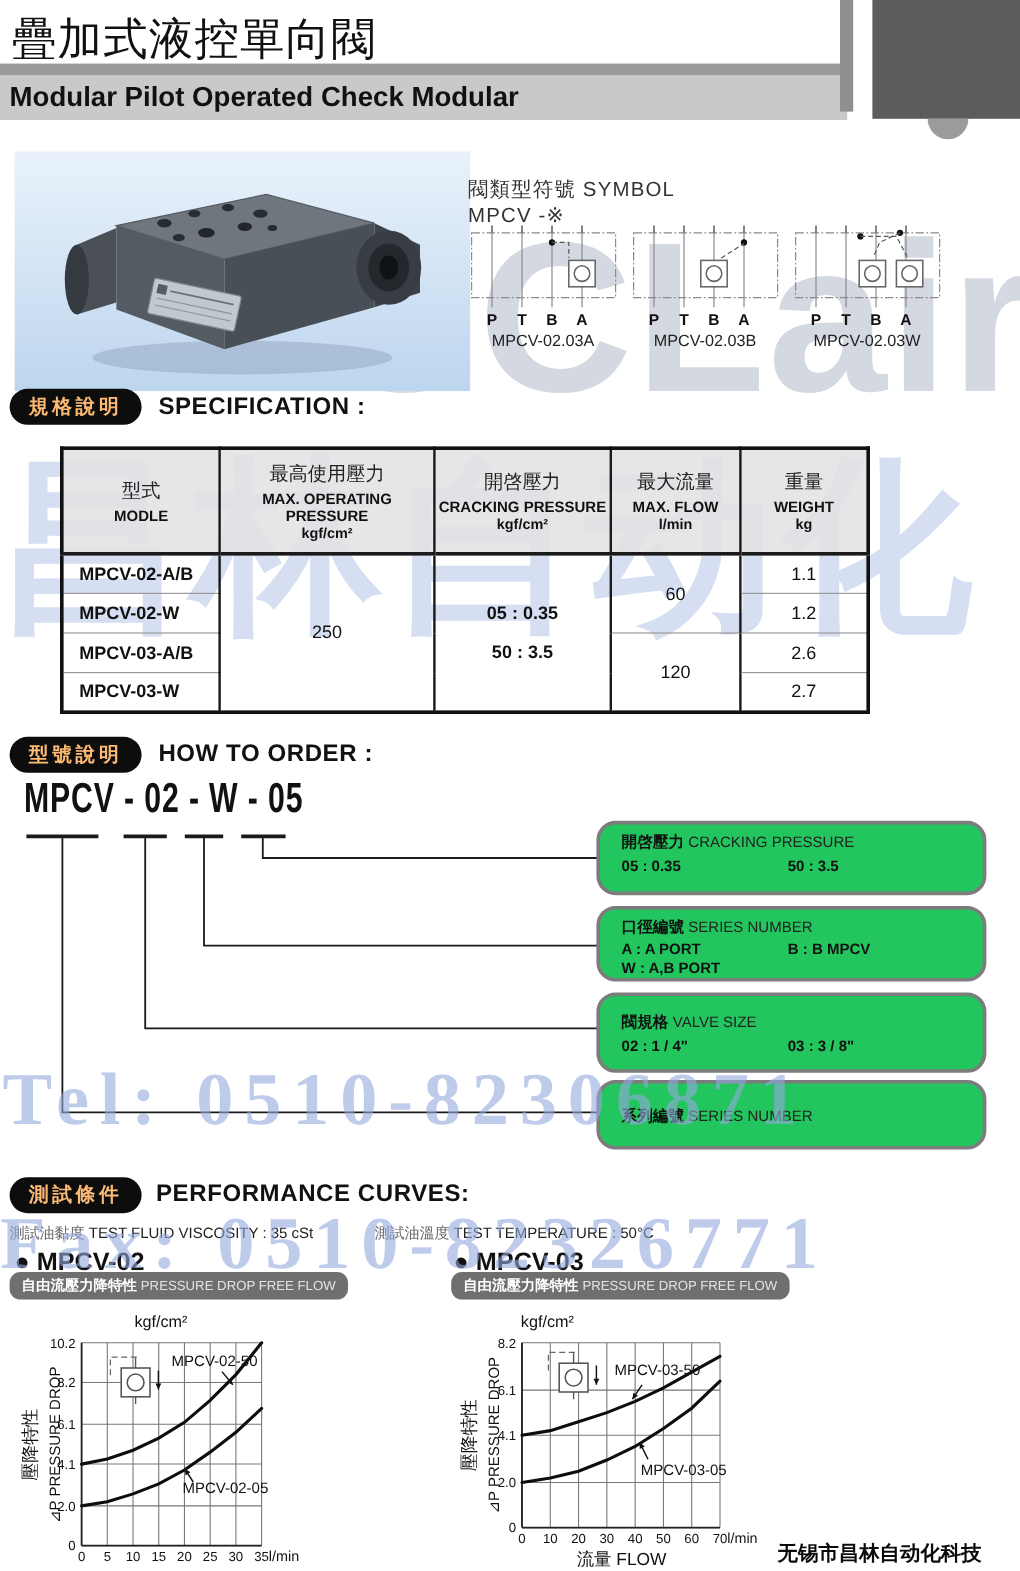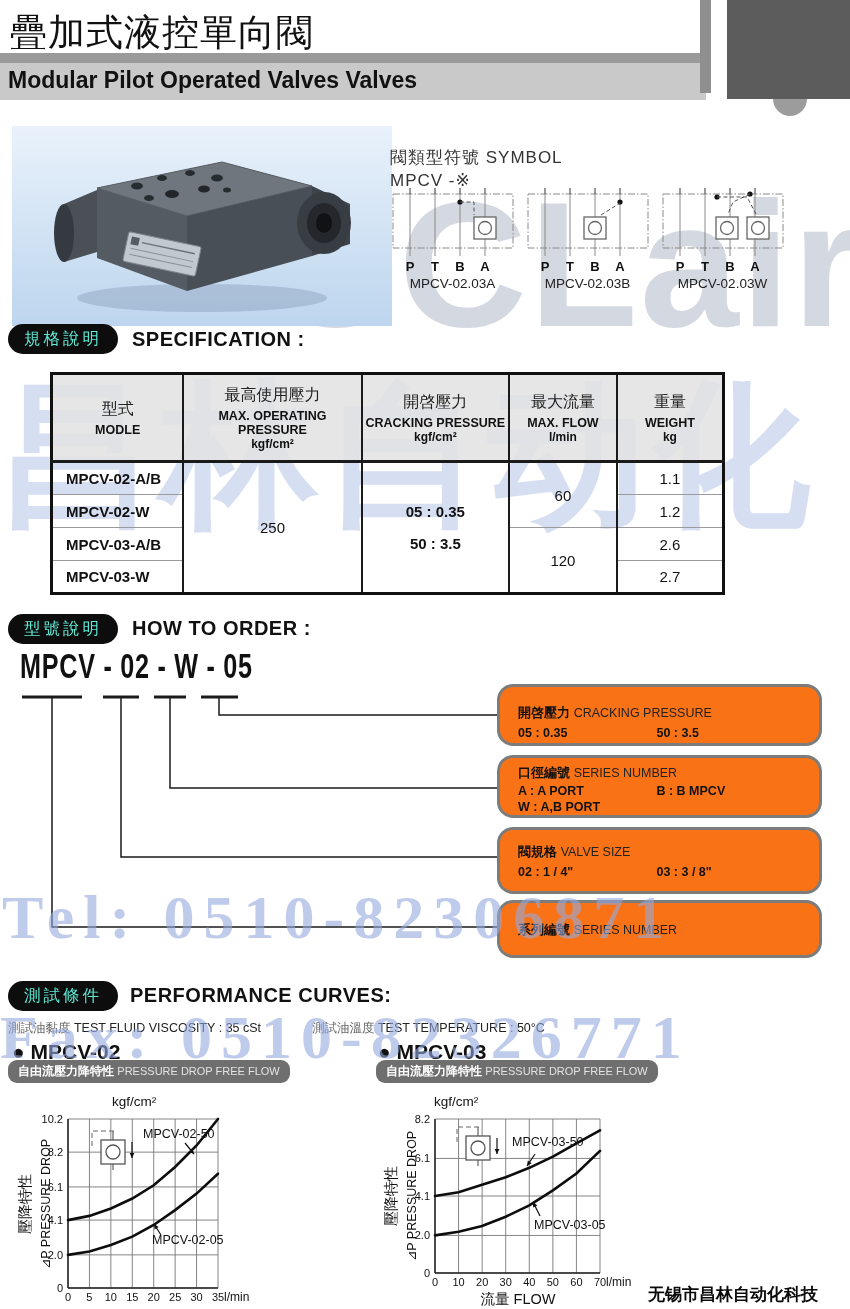--- a/index.html
+++ b/index.html
@@ -26,21 +26,21 @@
   
   .title-zh { left: 10px; top: 8px; font-size: 37px; font-weight: normal; z-index: 2; letter-spacing: 1px; }
   .bar-dark  { left: 0; top: 53px; width: 706px; height: 10px; background: #9a9a9a; z-index: 2; }
   .bar-light { left: 0; top: 63px; width: 706px; height: 37px; background: #c9c9c9; z-index: 2; }
   .title-en { left: 8px; top: 67px; font-size: 23px; font-weight: 800; z-index: 3; letter-spacing: 0px; }
   .deco-strip { left: 700px; top: 0; width: 11px; height: 93px; background: #8f8f8f; z-index: 2; }
   .deco-block { left: 727px; top: 0; width: 123px; height: 99px; background: #5c5c5c; z-index: 2; }
   .deco-semi  { left: 773px; top: 99px; width: 34px; height: 17px; background: #9c9c9c;
                 border-radius: 0 0 17px 17px; z-index: 2; }
   
-  .pill { background:#0d0d0d; color:#5eead4; font-weight:normal; font-size:16.5px;
+  .pill { background:#0d0d0d; color:#fdba74; font-weight:bold; font-size:16.5px;
           letter-spacing:3px; padding:4px 16px; border-radius:16px; z-index:3; white-space:nowrap; }
   .sec-heading { font-size:20px; font-weight:800; z-index:3; letter-spacing:0.5px; white-space:nowrap; }
   
   .sym-head { font-size:17px; color:#333; z-index:2; letter-spacing:1px; }
   .sym-caption { width:135px; text-align:center; font-size:13.5px; color:#222; z-index:2; }
   svg text { font-family: "Liberation Sans", "DejaVu Sans", sans-serif; }
   
   .spec-table { position:absolute; left:50px; top:372px; width:675px; border-collapse:collapse;
                 border:3px solid #111; z-index:2; background:transparent; }
   .spec-table th, .spec-table td { border-left:2px solid #1a1a1a; }
@@ -49,22 +49,22 @@
   .spec-table td { height:33px; border-top:1px solid #9a9a9a; text-align:center;
                    font-size:15px; vertical-align:middle; }
   .th-zh { font-size:16px; color:#222; }
   .th-en { font-size:12.5px; font-weight:bold; color:#111; margin-top:3px; }
   .th-unit { font-size:12px; font-weight:bold; color:#111; }
   td.model-cell { text-align:left; padding-left:13px; font-weight:bold; font-size:15px; }
   .crack-line { line-height:32px; font-weight:bold; }
   
   .order-code { left:20px; top:646px; font-size:35px; font-weight:800; letter-spacing:1px;
                 transform:scaleX(0.72); transform-origin:left top; z-index:3; white-space:nowrap; }
-  .obox { position:absolute; left:497px; width:325px; background:#f97316;
-          border:3px solid #7c7c7c; border-radius:16px; padding:17px 18px; z-index:3; }
+  .obox { position:absolute; left:497px; width:325px; background:#22c55e;
+          border:3px solid #7c7c7c; border-radius:16px; padding:6px 18px; z-index:3; }
   .obox-title { font-size:13px; font-weight:bold; color:#111; white-space:nowrap; }
   .obox-title .en { font-weight:normal; font-size:12.5px; color:#222; }
   .obox-line { font-size:12.5px; font-weight:bold; color:#111; margin-top:4px; white-space:nowrap; }
   .obox-line span { display:inline-block; min-width:135px; }
   
   .cond { font-size:12.5px; color:#222; z-index:3; white-space:nowrap; }
   .cond .zh { color:#666; }
   .bullet { font-size:21px; font-weight:bold; z-index:3; white-space:nowrap; }
   .gray-badge { background:#6f6f6f; color:#fff; border-radius:9px; padding:3px 10px;
                 font-size:12px; z-index:3; white-space:nowrap; }
@@ -76,21 +76,21 @@
 <body>
 
 <div class="page">
 
   <div class="abs wm wm-cclair">CCLair</div>
   <div class="abs wm wm-blue">昌林自动化</div>
 
   <div class="abs title-zh">疊加式液控單向閥</div>
   <div class="abs bar-dark"></div>
   <div class="abs bar-light"></div>
-  <div class="abs title-en">Modular Pilot Operated Valves Valves</div>
+  <div class="abs title-en">Modular Pilot Operated Check Modular</div>
   <div class="abs deco-strip"></div>
   <div class="abs deco-block"></div>
   <div class="abs deco-semi"></div>
 
   <svg class="abs z2" style="left:12px; top:126px;" width="380" height="200" viewBox="0 0 380 200">
     <defs>
       <linearGradient id="bgGrad" x1="0" y1="0" x2="0" y2="1">
         <stop offset="0" stop-color="#e9f2fb"></stop>
           <stop offset="1" stop-color="#bdd5ee"></stop>
       </linearGradient>

